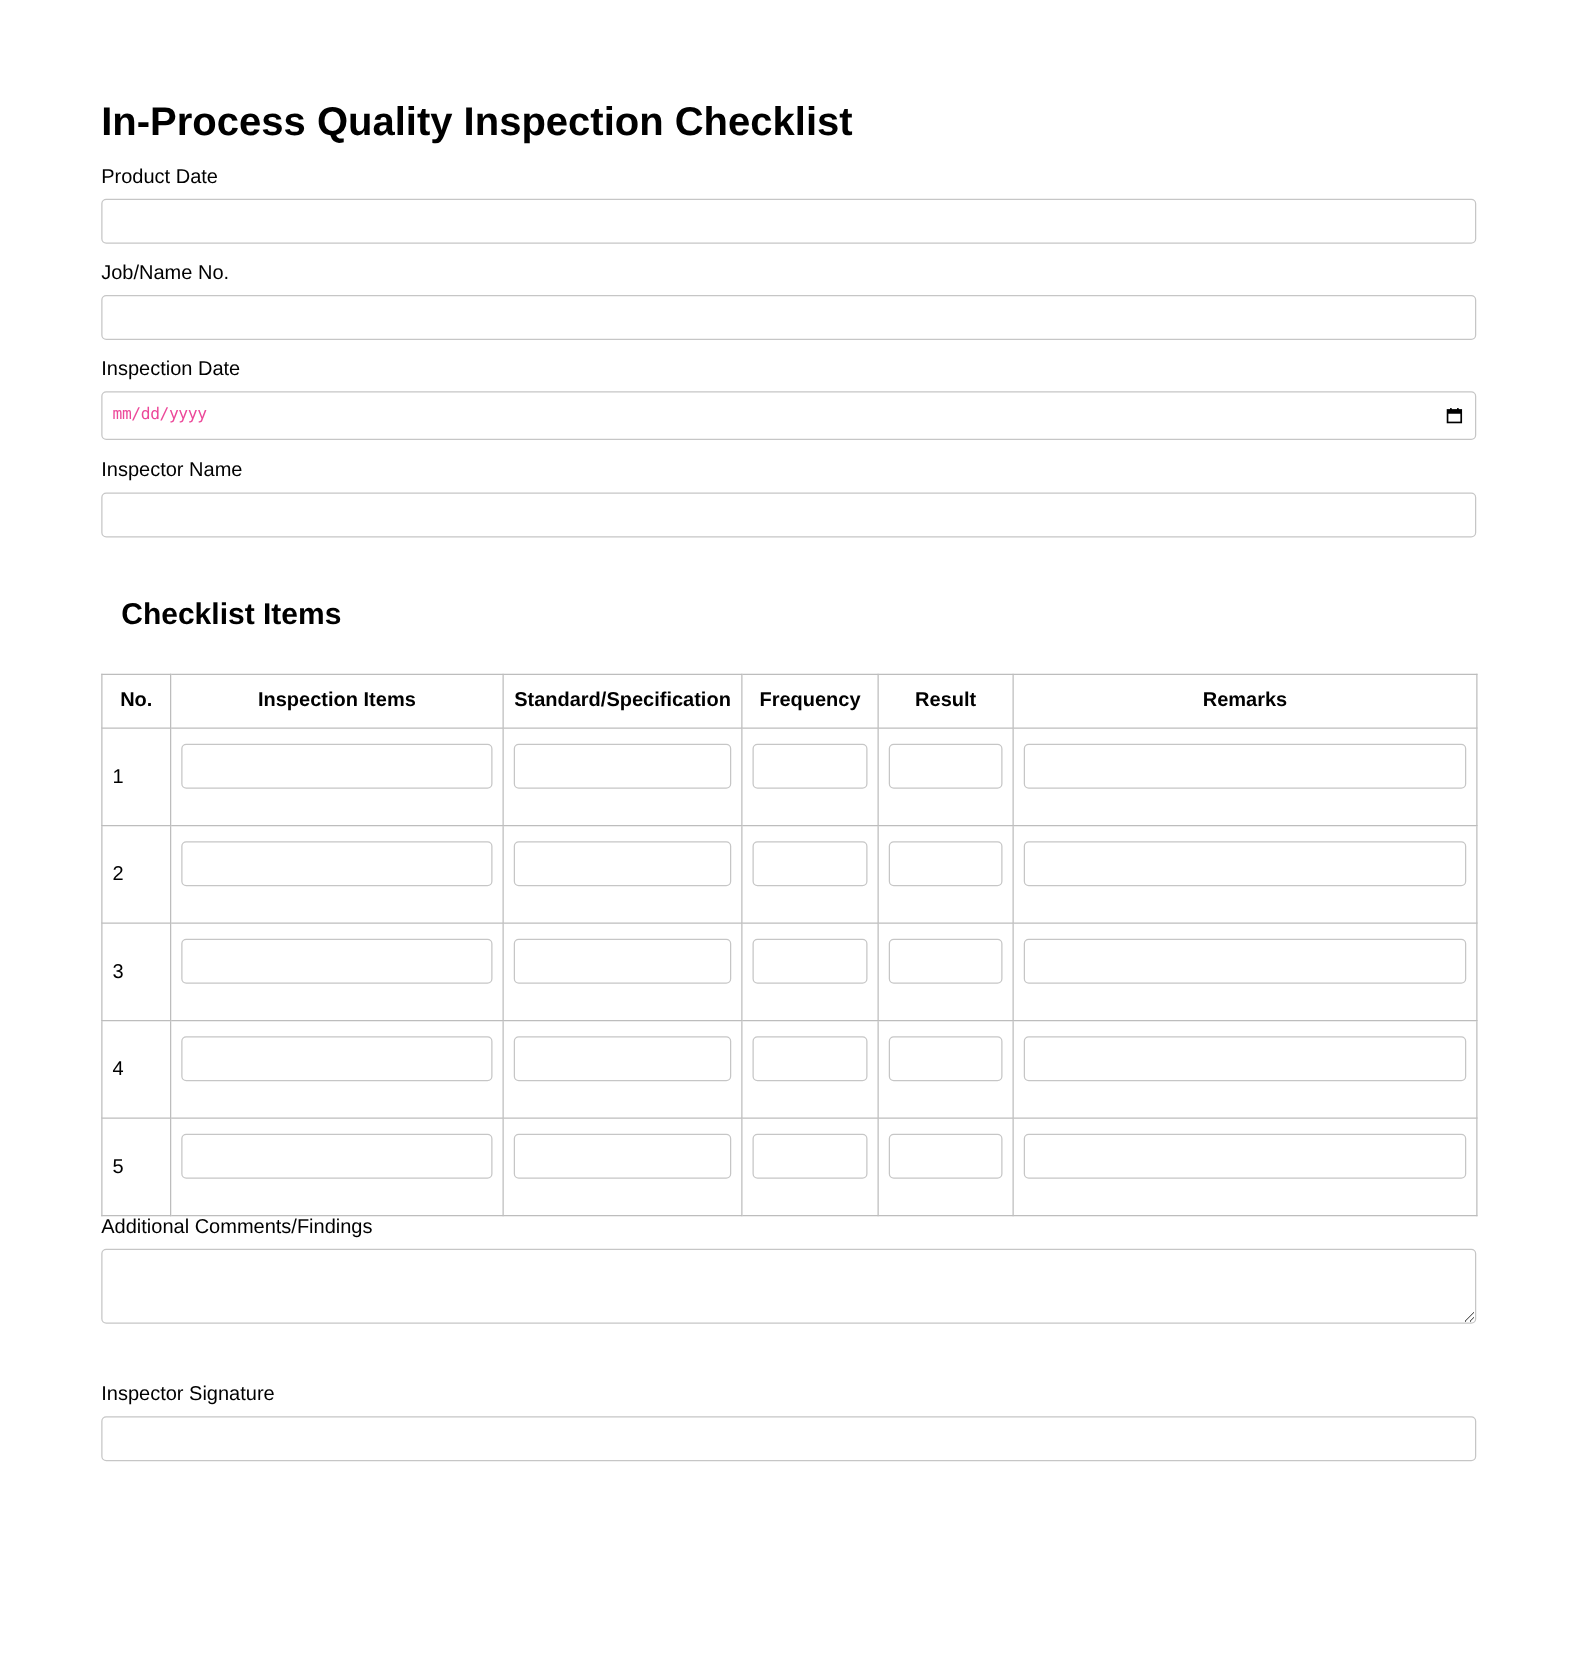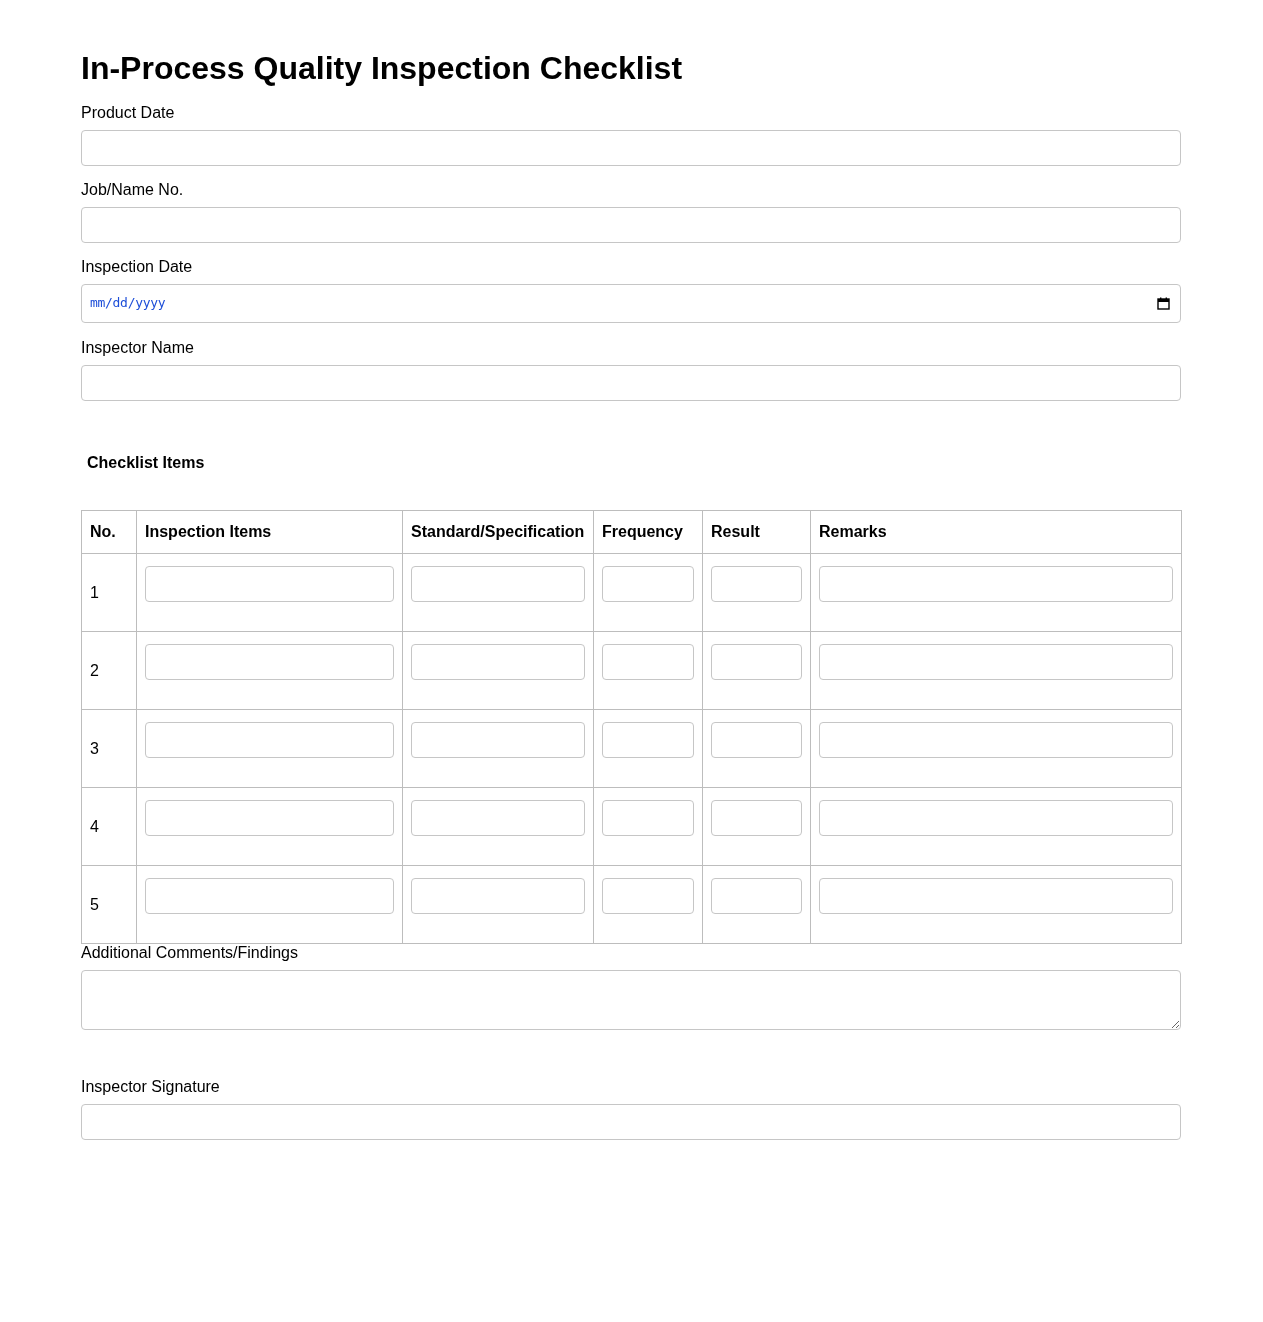--- a/index.html
+++ b/index.html
@@ -7,21 +7,21 @@
       font-family: "Liberation Sans", sans-serif;
       font-size: 16px;
       color: #000;
       width: 1263px;
       min-height: 1322px;
     }
     .container {
       position: relative;
       margin: 0 0 0 81px;
       width: 1100px;
-      padding-top: 48px;
+      padding-top: 77px;
     }
     h1 {
       font-size: 32px;
       font-weight: bold;
       margin: 0 0 16px 0;
       line-height: 40px;
     }
     label.field-label {
       display: block;
       line-height: 18px;
@@ -50,52 +50,53 @@
       border-radius: 4px;
       margin: 0 0 16px 0;
       background: #fff;
     }
     .date-input .date-placeholder {
       position: absolute;
       left: 8px;
       top: 10px;
       font-family: "DejaVu Sans Mono", monospace;
       font-size: 13px;
-      color: #1d4ed8;
+      color: #ec4899;
       letter-spacing: -0.3px;
     }
     .date-input .calendar-icon {
       position: absolute;
       right: 10px;
       top: 12px;
       width: 13px;
       height: 13px;
     }
     h2 {
-      font-size: 16px;
+      font-size: 24px;
       font-weight: bold;
-      margin: 48px 0 33px 6px;
+      margin: 48px 0 33px 16px;
       line-height: 28px;
     }
     table.checklist {
       width: 1100px;
       border-collapse: collapse;
       table-layout: fixed;
     }
     table.checklist th,
     table.checklist td {
       border: 1px solid #bdbdbd;
       padding: 8px;
       text-align: left;
       vertical-align: middle;
       font-size: 16px;
     }
     table.checklist th {
       height: 26px;
       font-weight: bold;
+      text-align: center;
     }
     table.checklist td {
       height: 60px;
     }
     table.checklist td .text-input {
       margin: 4px 0 21px 0;
     }
     .comments-label {
       display: block;
       line-height: 18px;

